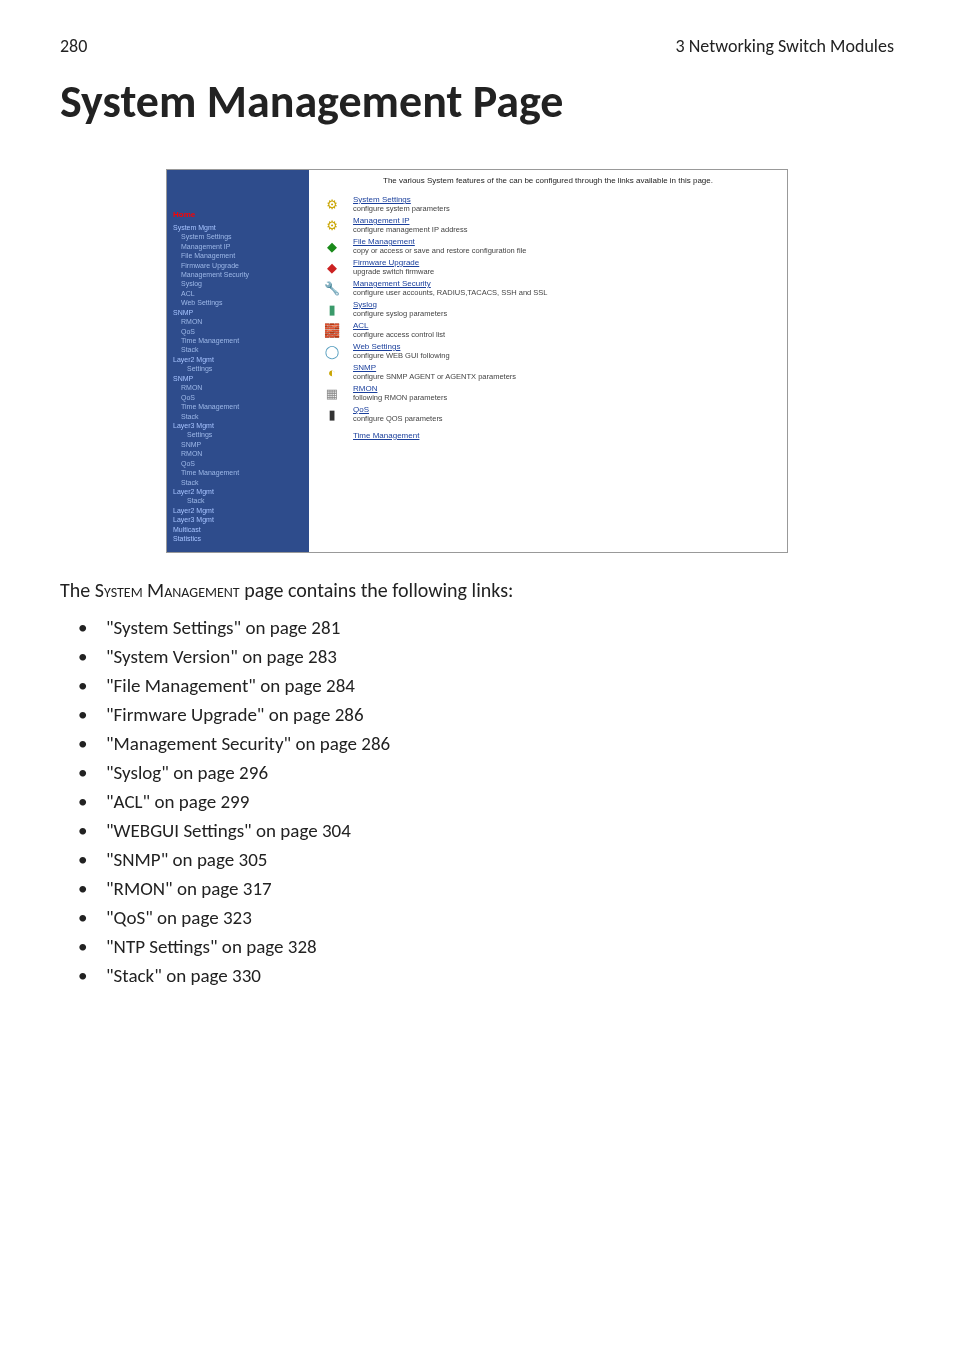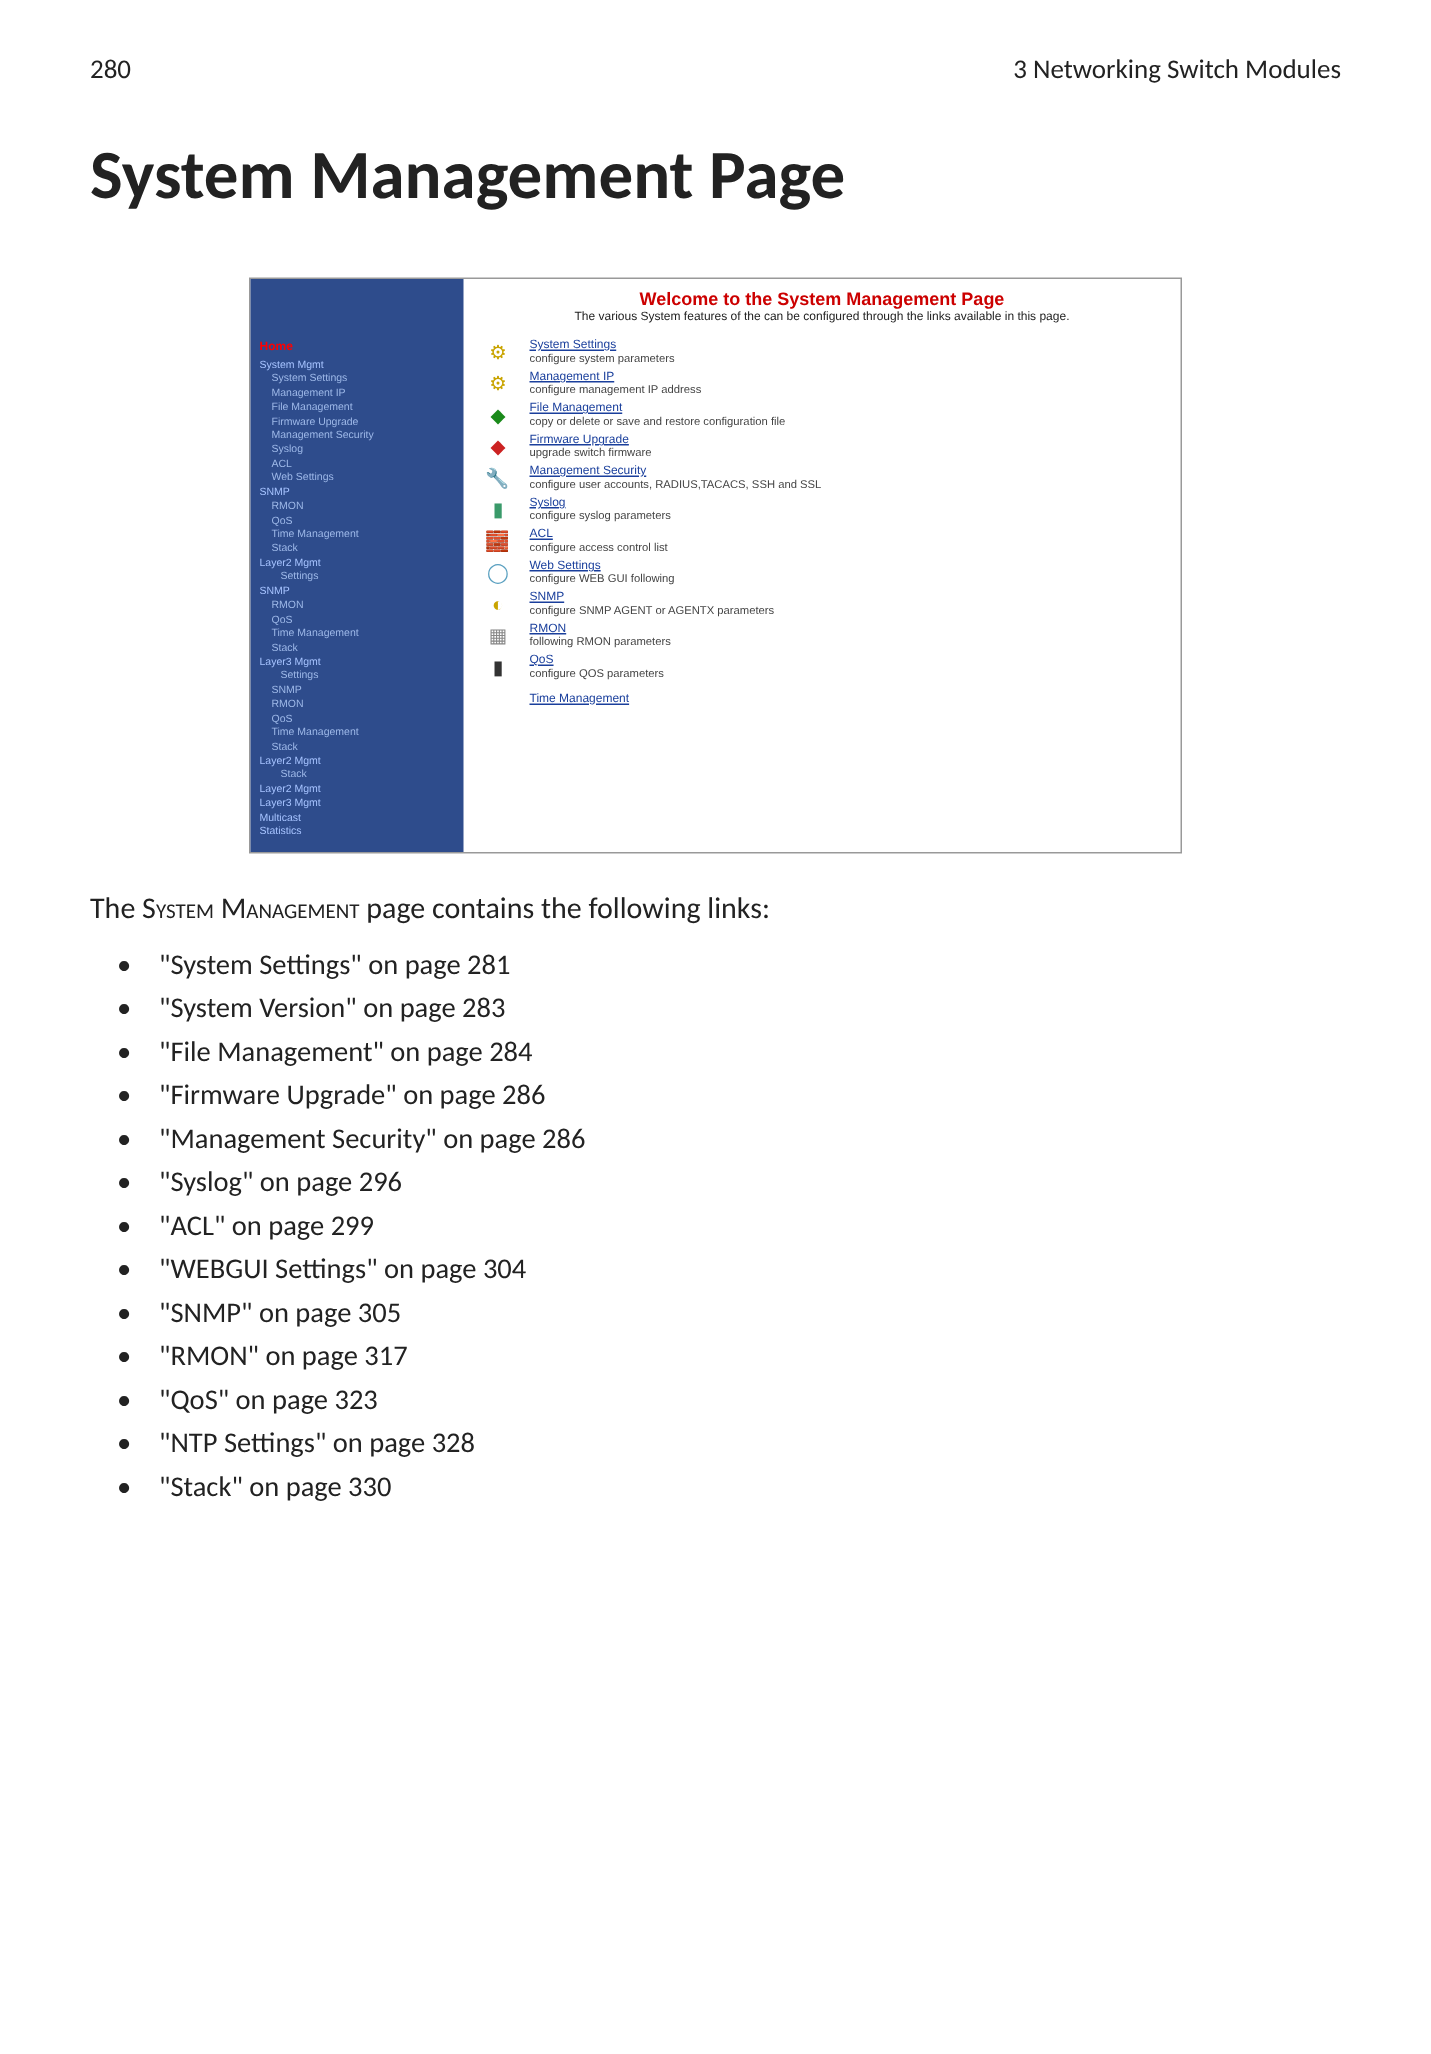--- a/index.html
+++ b/index.html
@@ -7,21 +7,21 @@
       margin: 0;
       padding: 35px 60px;
       color: #222;
       width: 954px;
       box-sizing: border-box;
     }
     .header-row {
       display: flex;
       justify-content: space-between;
       font-size: 18px;
-      margin-bottom: 32px;
+      margin-bottom: 16px;
     }
     .main-title {
       font-size: 46px;
       font-weight: 700;
       margin: 10px 0 40px;
     }
     .screenshot {
       width: 620px;
       margin: 0 auto 25px;
       border: 1px solid #999;
@@ -162,42 +162,41 @@
           <div class="sub">Stack</div>
           <div class="top-level">Layer2 Mgmt</div>
           <div class="sub2">Stack</div>
           <div class="top-level">Layer2 Mgmt</div>
           <div class="top-level">Layer3 Mgmt</div>
           <div class="top-level">Multicast</div>
           <div class="top-level">Statistics</div>
         </div>
     </div>
     <div class="main-panel">
-      <div class="welcome">Welcome to the System Management Page</div>
       <div class="welcome-sub">The various System features of the can be configured through the links available in this page.</div>
       <div id="link-rows">
           <div class="link-row">
             <div class="link-icon" style="color: rgb(201, 164, 0);">⚙</div>
             <div class="link-text">
               <div class="lnk">System Settings</div>
               <div class="desc">configure system parameters</div>
             </div>
           </div>
           <div class="link-row">
             <div class="link-icon" style="color: rgb(201, 164, 0);">⚙</div>
             <div class="link-text">
               <div class="lnk">Management IP</div>
               <div class="desc">configure management IP address</div>
             </div>
           </div>
           <div class="link-row">
             <div class="link-icon" style="color: rgb(26, 138, 26);">◆</div>
             <div class="link-text">
               <div class="lnk">File Management</div>
-              <div class="desc">copy or delete or save and restore configuration file</div>
+              <div class="desc">copy or access or save and restore configuration file</div>
             </div>
           </div>
           <div class="link-row">
             <div class="link-icon" style="color: rgb(204, 34, 34);">◆</div>
             <div class="link-text">
               <div class="lnk">Firmware Upgrade</div>
               <div class="desc">upgrade switch firmware</div>
             </div>
           </div>
           <div class="link-row">

